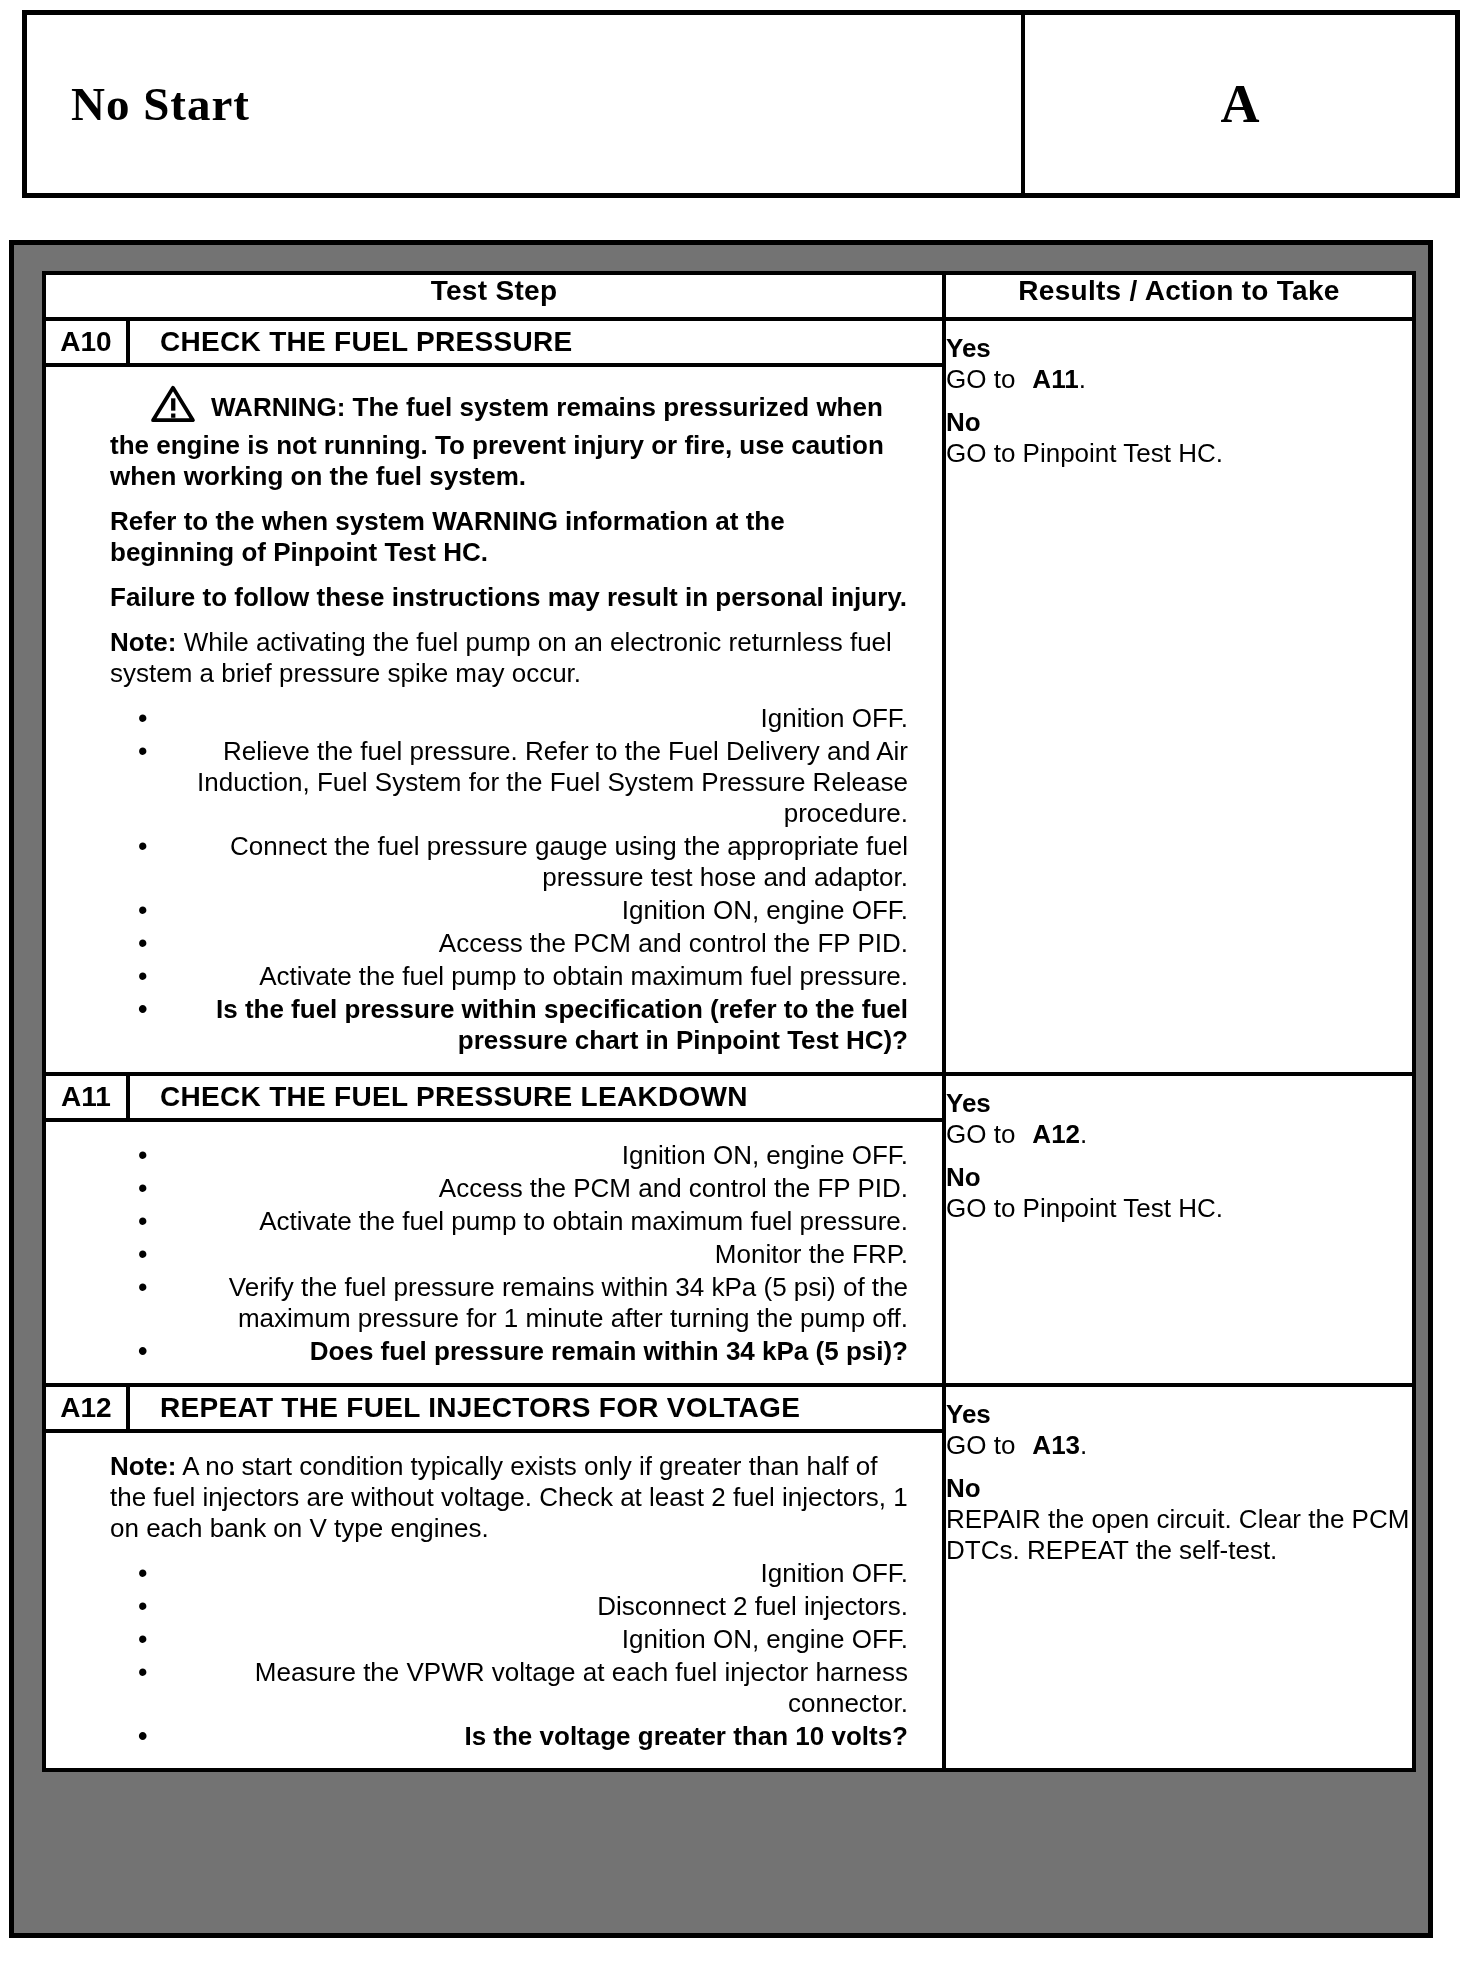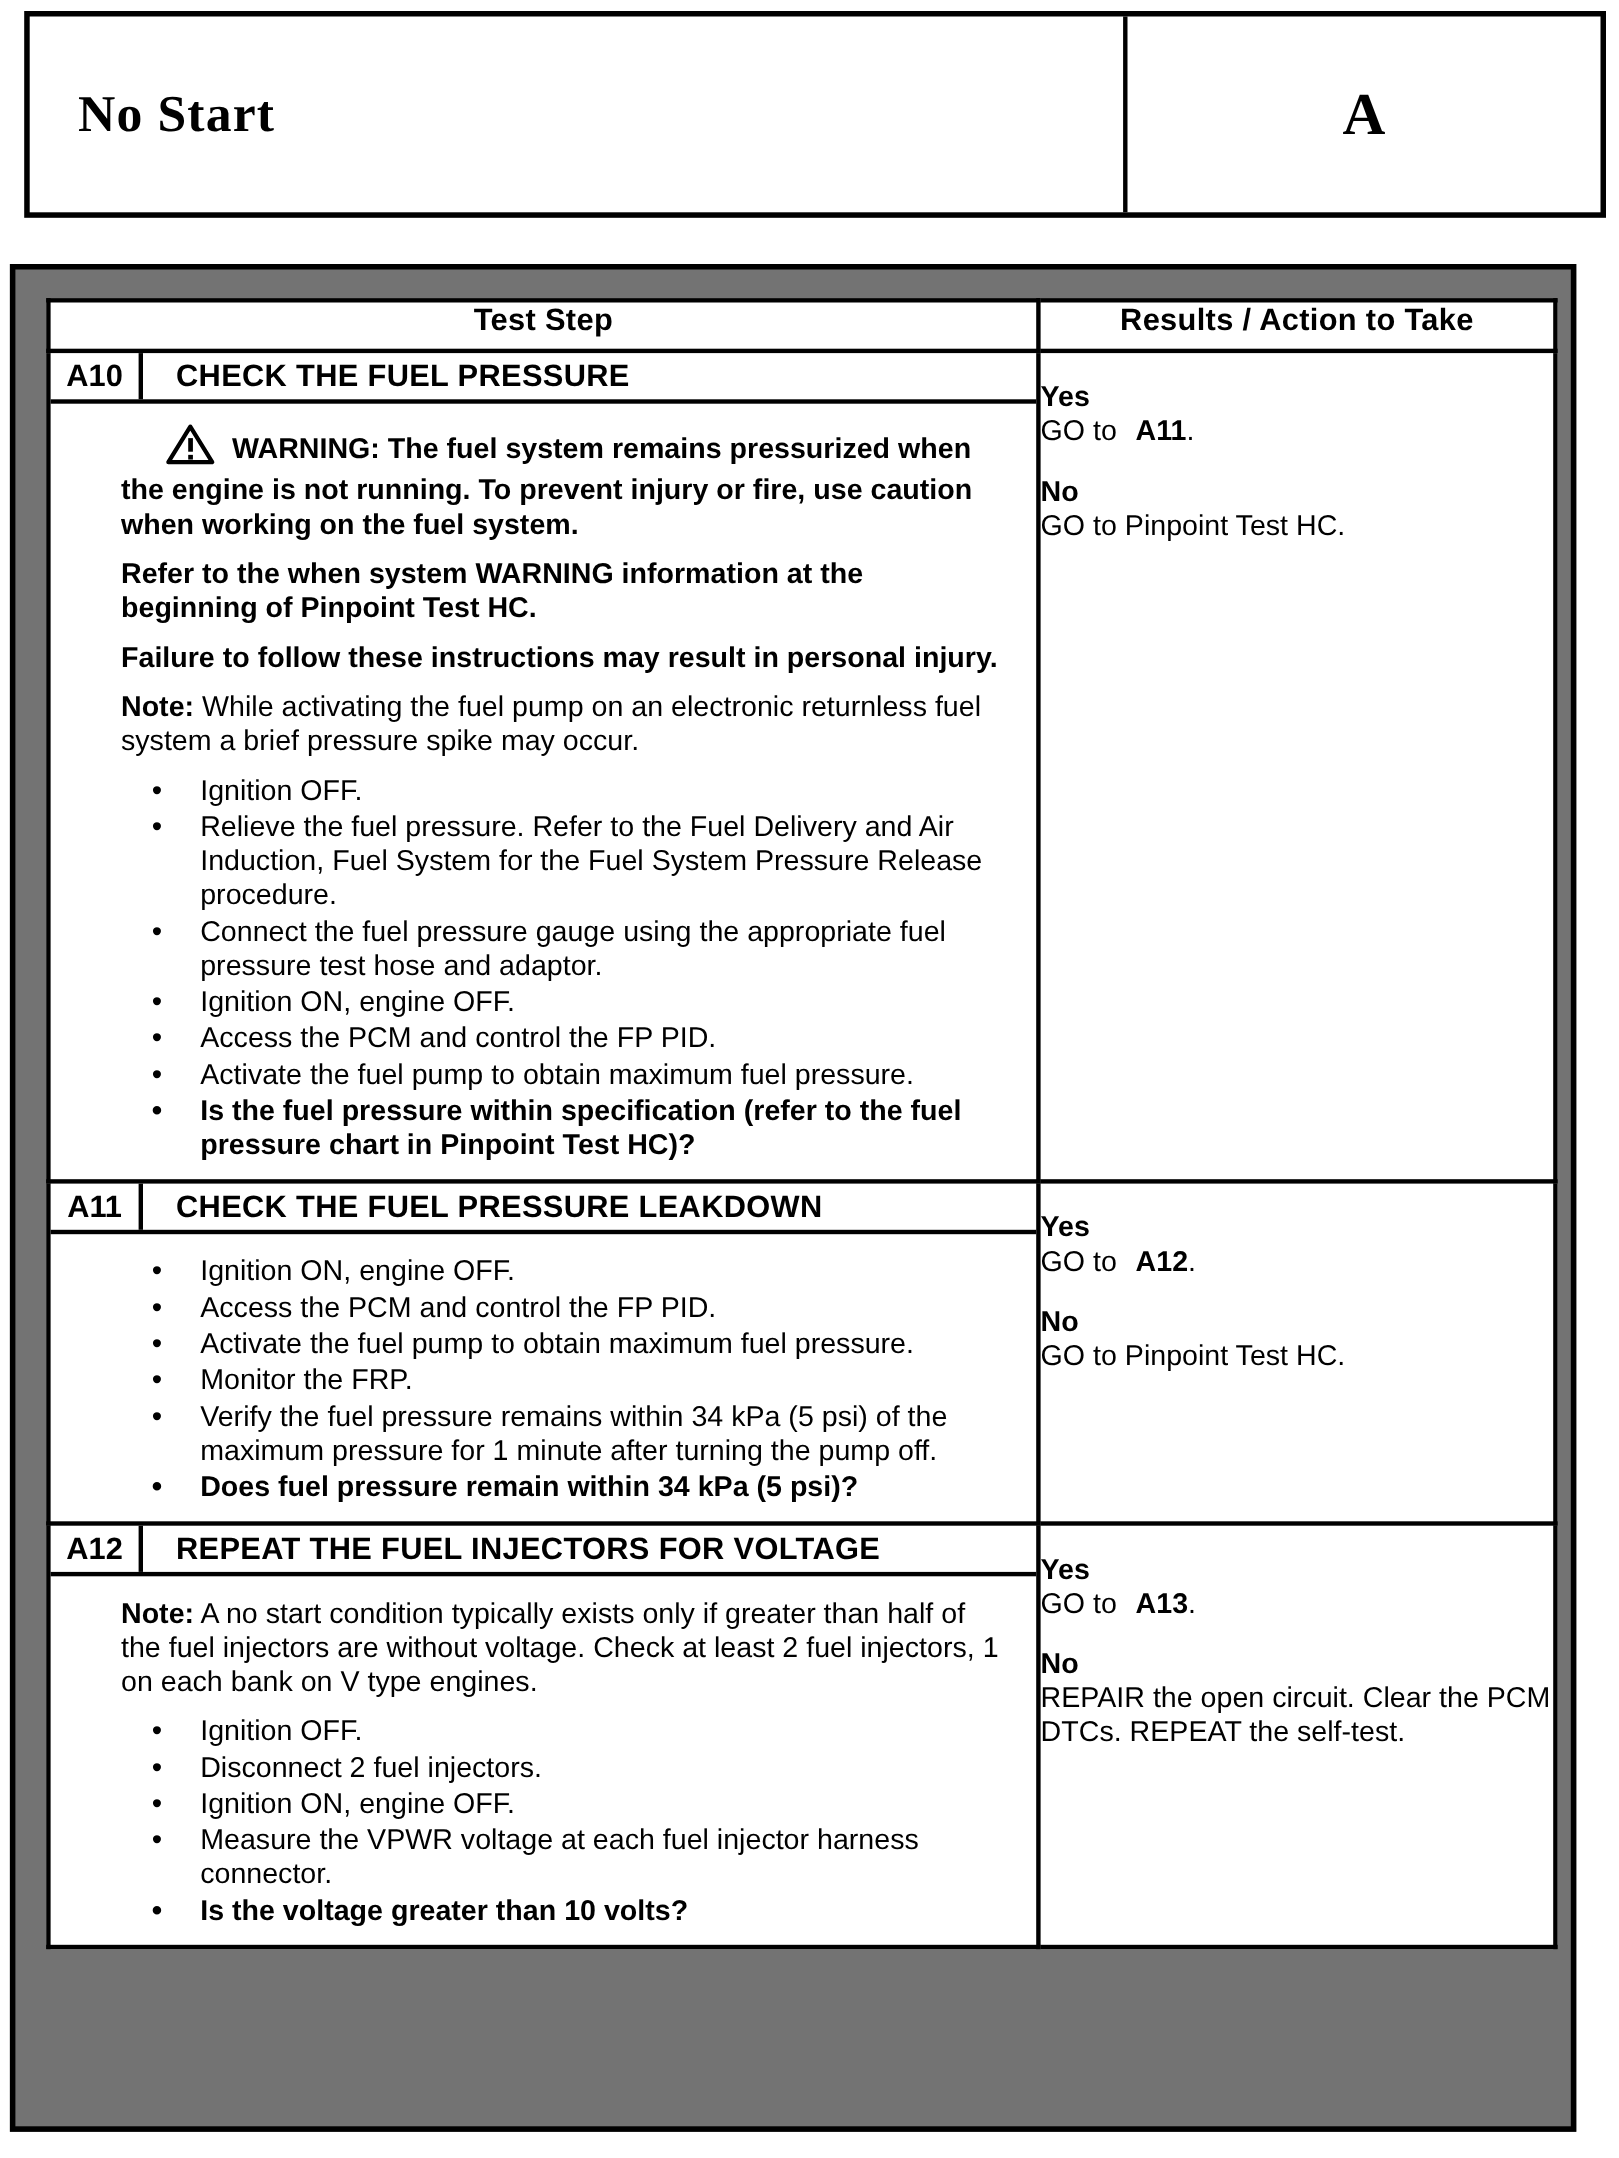--- a/index.html
+++ b/index.html
@@ -62,32 +62,32 @@
   .step-body{
     padding:18px 34px 14px 64px;font-size:26px;line-height:31px;
   }
   .body-0{min-height:646px;box-sizing:content-box;}
   .body-1{min-height:212px;}
   .body-2{min-height:258px;}
   .para{margin:0 0 14px 0;}
   .bold{font-weight:bold;}
   .warning{font-weight:bold;text-indent:40px;}
   .warning-icon{display:inline-block;vertical-align:-7px;margin-right:15px;text-indent:0;}
-  ul.bullets{list-style:none;margin:0;padding:0;}
+  ul.bullets{list-style:none;margin:0;padding:0;text-align:right;}
   ul.bullets li{position:relative;padding-left:72px;margin:0 0 2px 0;}
   ul.bullets li::before{
     content:"\2022";position:absolute;left:28px;top:0;font-size:27px;
   }
   ul.bullets li.question{font-weight:bold;}
   
   td.result-cell{
     vertical-align:bottom;padding:14px 14px 20px 20px;
     font-size:26px;line-height:31px;
   }
-  .res-group{margin-top:24px;}
+  .res-group{margin-top:12px;}
   .res-answer{font-weight:bold;}
   .goto-target{font-weight:bold;margin-left:17px;}
   .goto-target:empty{margin-left:0;}
   
   .scan-artifact{
     position:absolute;left:1302px;top:438px;width:3px;height:24px;
     background:#1a1a1a;transform:rotate(14deg);border-radius:2px;
   }
 </style>
 </head>

